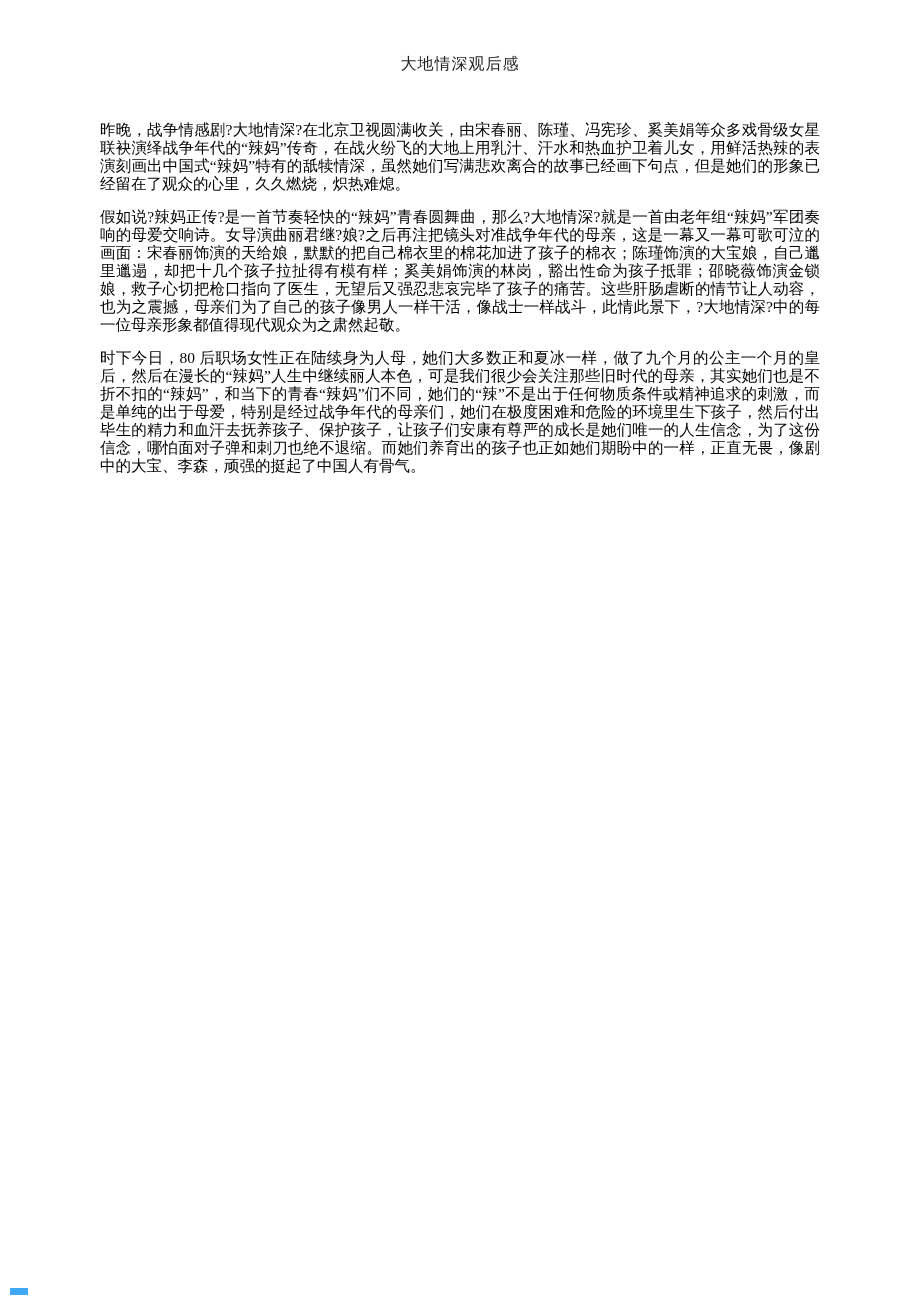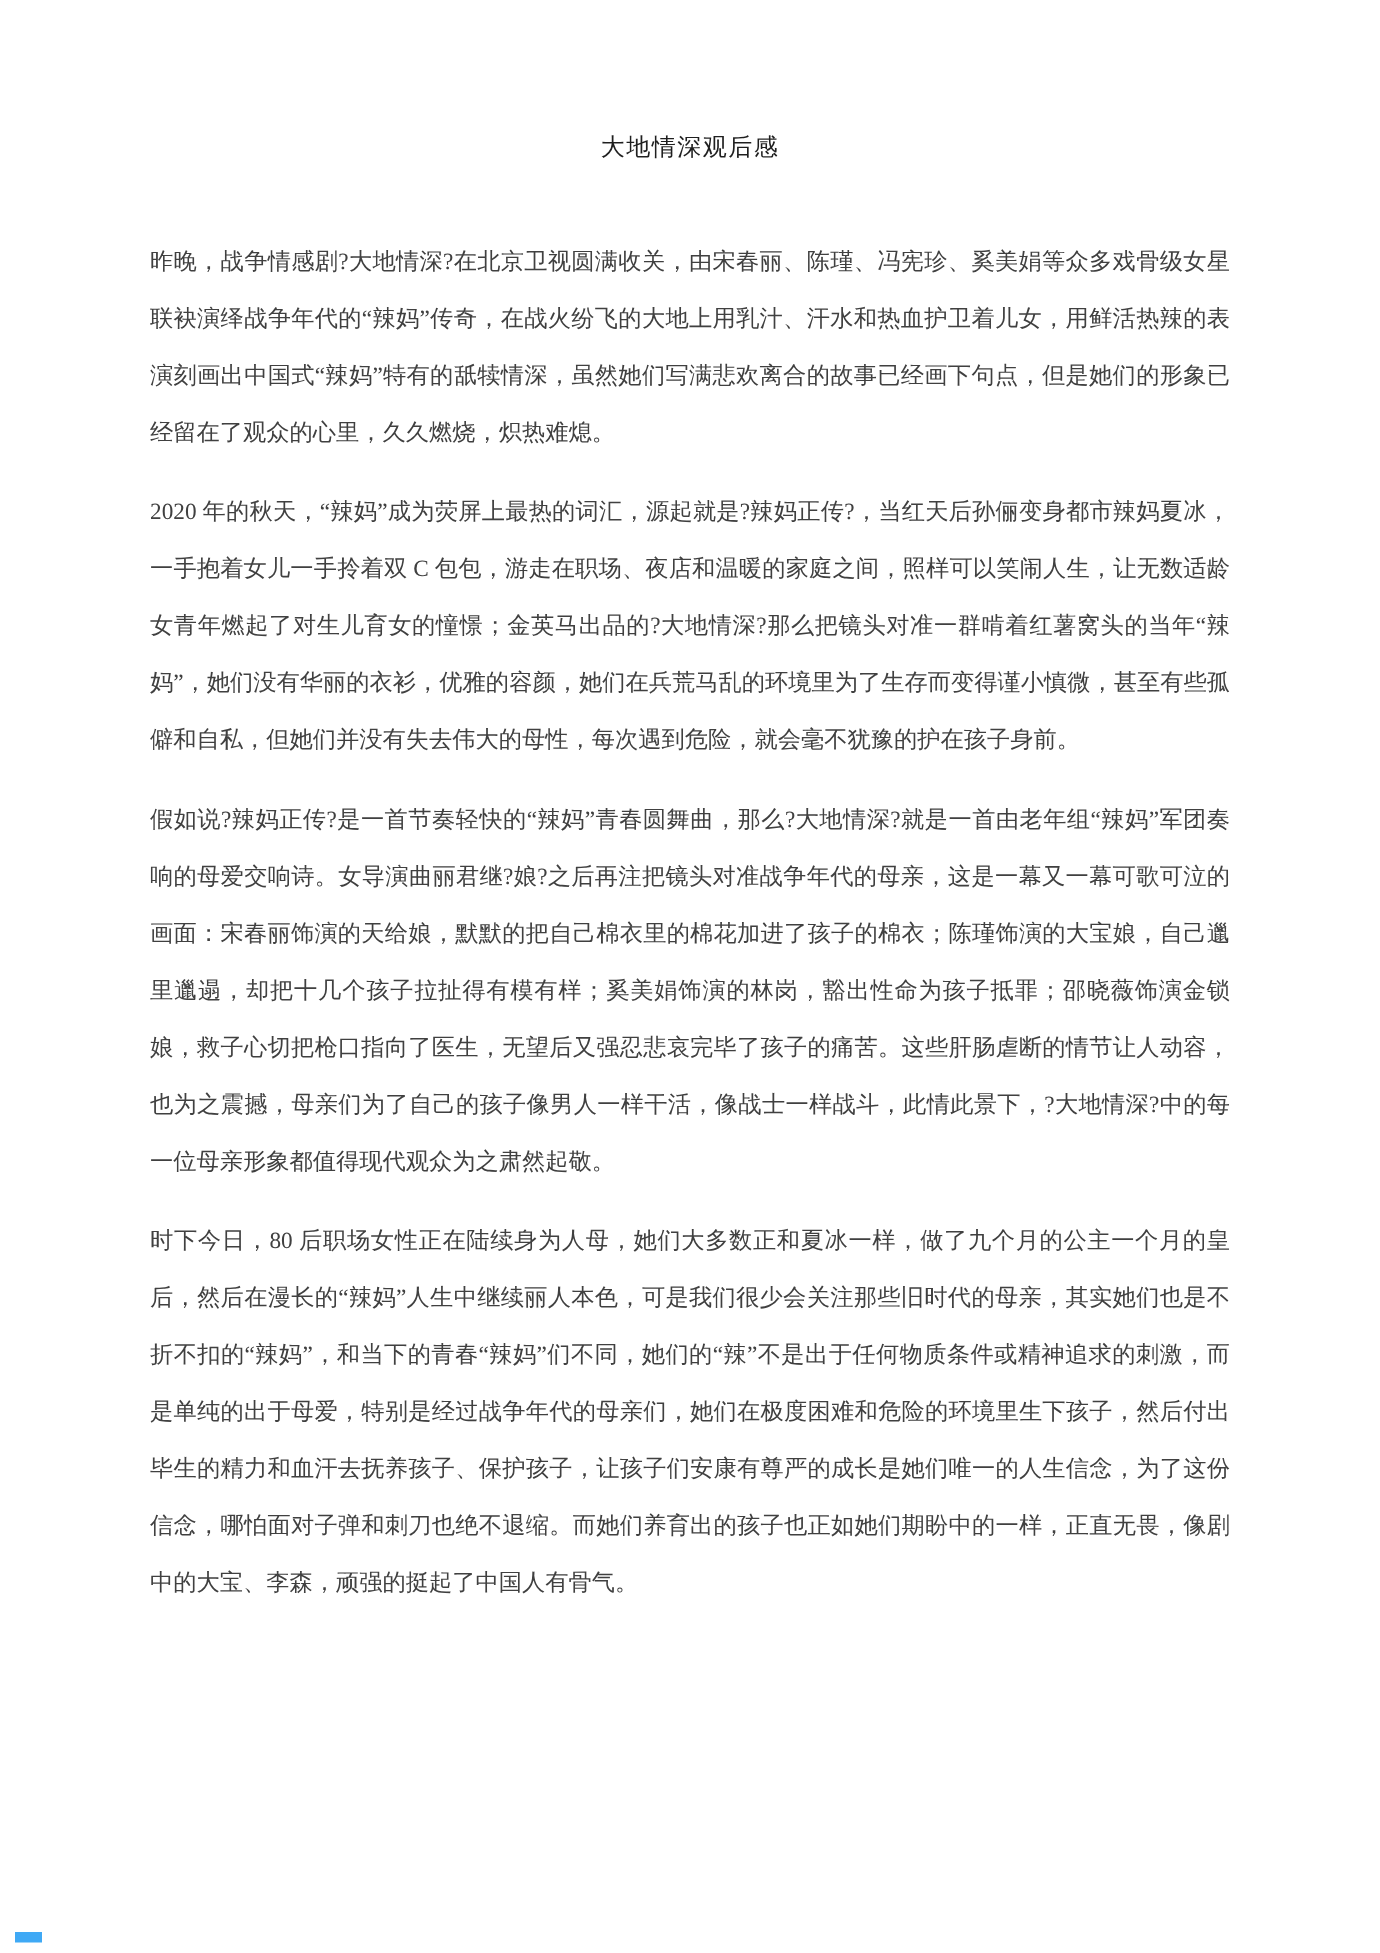--- a/index.html
+++ b/index.html
@@ -16,55 +16,54 @@
     color: #1f1f1f;
   }
   .page {
     position: relative;
     width: 720px;
     margin: 0 auto;
     padding: 0;
   }
   .title {
     margin: 0 0 46px 0;
-    padding-top: 88px;
+    padding-top: 53px;
     text-align: center;
     font-size: 16px;
     font-weight: 400;
     line-height: 22px;
     letter-spacing: 1px;
     color: #1f1f1f;
   }
   .para {
     margin: 0 0 15px 0;
     font-size: 15.5px;
-    line-height: 38px;
+    line-height: 18px;
     text-align: justify;
     text-justify: inter-character;
     word-break: break-all;
-    color: #404040;
+    color: #000000;
   }
   .corner-mark {
     position: absolute;
     left: 10px;
     top: 1288px;
     width: 18px;
     height: 7px;
     background: #3fa9f5;
   }
 </style>
 </head>
 <body>
 
 <div class="page">
   <h1 class="title">大地情深观后感</h1>
 
   <p class="para">昨晚，战争情感剧?大地情深?在北京卫视圆满收关，由宋春丽、陈瑾、冯宪珍、奚美娟等众多戏骨级女星联袂演绎战争年代的“辣妈”传奇，在战火纷飞的大地上用乳汁、汗水和热血护卫着儿女，用鲜活热辣的表演刻画出中国式“辣妈”特有的舐犊情深，虽然她们写满悲欢离合的故事已经画下句点，但是她们的形象已经留在了观众的心里，久久燃烧，炽热难熄。</p>
 
-  <p class="para">2020 年的秋天，“辣妈”成为荧屏上最热的词汇，源起就是?辣妈正传?，当红天后孙俪变身都市辣妈夏冰，一手抱着女儿一手拎着双 C 包包，游走在职场、夜店和温暖的家庭之间，照样可以笑闹人生，让无数适龄女青年燃起了对生儿育女的憧憬；金英马出品的?大地情深?那么把镜头对准一群啃着红薯窝头的当年“辣妈”，她们没有华丽的衣衫，优雅的容颜，她们在兵荒马乱的环境里为了生存而变得谨小慎微，甚至有些孤僻和自私，但她们并没有失去伟大的母性，每次遇到危险，就会毫不犹豫的护在孩子身前。</p>
 
   <p class="para">假如说?辣妈正传?是一首节奏轻快的“辣妈”青春圆舞曲，那么?大地情深?就是一首由老年组“辣妈”军团奏响的母爱交响诗。女导演曲丽君继?娘?之后再注把镜头对准战争年代的母亲，这是一幕又一幕可歌可泣的画面：宋春丽饰演的天给娘，默默的把自己棉衣里的棉花加进了孩子的棉衣；陈瑾饰演的大宝娘，自己邋里邋遢，却把十几个孩子拉扯得有模有样；奚美娟饰演的林岗，豁出性命为孩子抵罪；邵晓薇饰演金锁娘，救子心切把枪口指向了医生，无望后又强忍悲哀完毕了孩子的痛苦。这些肝肠虐断的情节让人动容，也为之震撼，母亲们为了自己的孩子像男人一样干活，像战士一样战斗，此情此景下，?大地情深?中的每一位母亲形象都值得现代观众为之肃然起敬。</p>
 
   <p class="para">时下今日，80 后职场女性正在陆续身为人母，她们大多数正和夏冰一样，做了九个月的公主一个月的皇后，然后在漫长的“辣妈”人生中继续丽人本色，可是我们很少会关注那些旧时代的母亲，其实她们也是不折不扣的“辣妈”，和当下的青春“辣妈”们不同，她们的“辣”不是出于任何物质条件或精神追求的刺激，而是单纯的出于母爱，特别是经过战争年代的母亲们，她们在极度困难和危险的环境里生下孩子，然后付出毕生的精力和血汗去抚养孩子、保护孩子，让孩子们安康有尊严的成长是她们唯一的人生信念，为了这份信念，哪怕面对子弹和刺刀也绝不退缩。而她们养育出的孩子也正如她们期盼中的一样，正直无畏，像剧中的大宝、李森，顽强的挺起了中国人有骨气。</p>
 
 </div>
 
 <div class="corner-mark"></div>
 
 </body></html>

